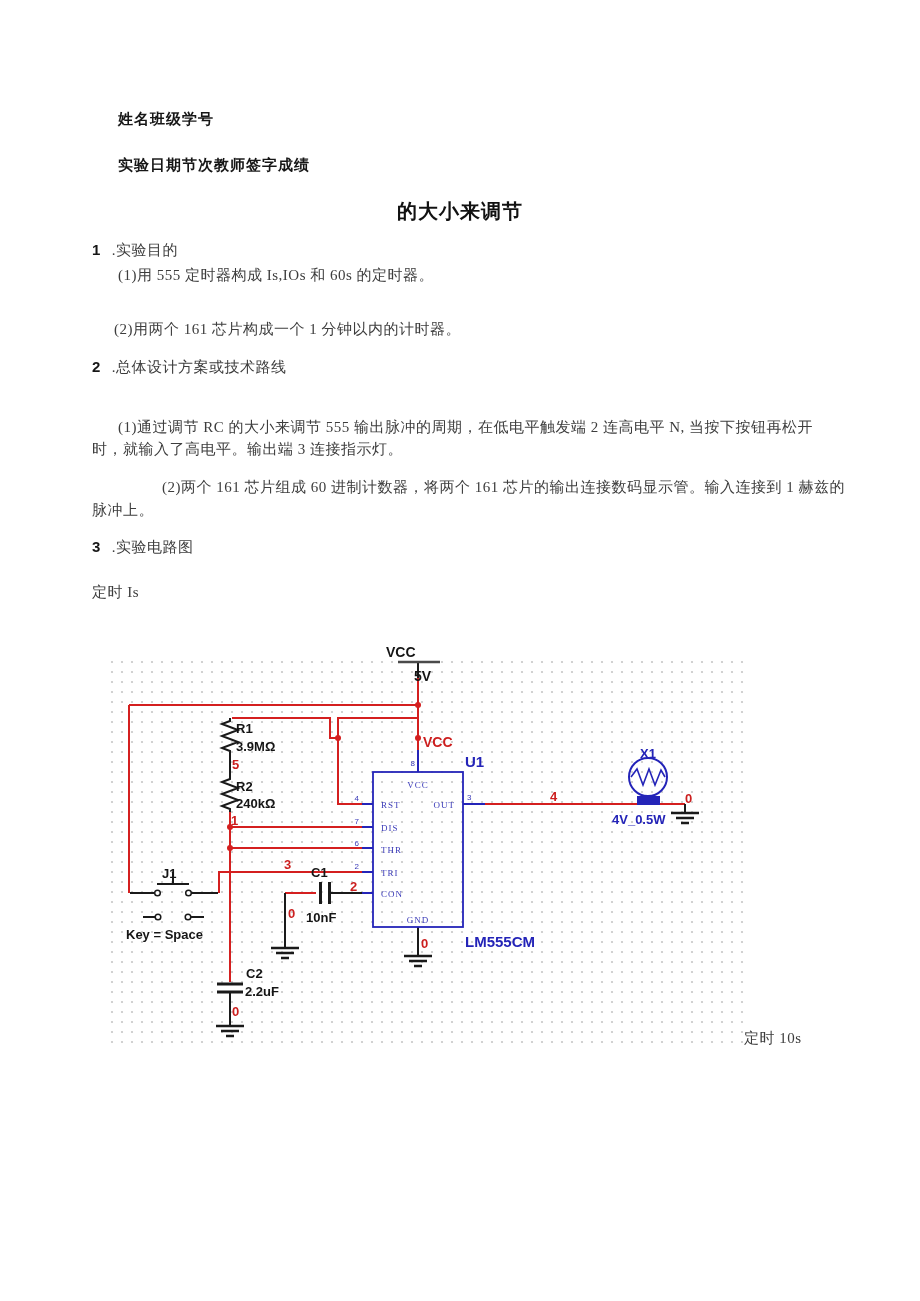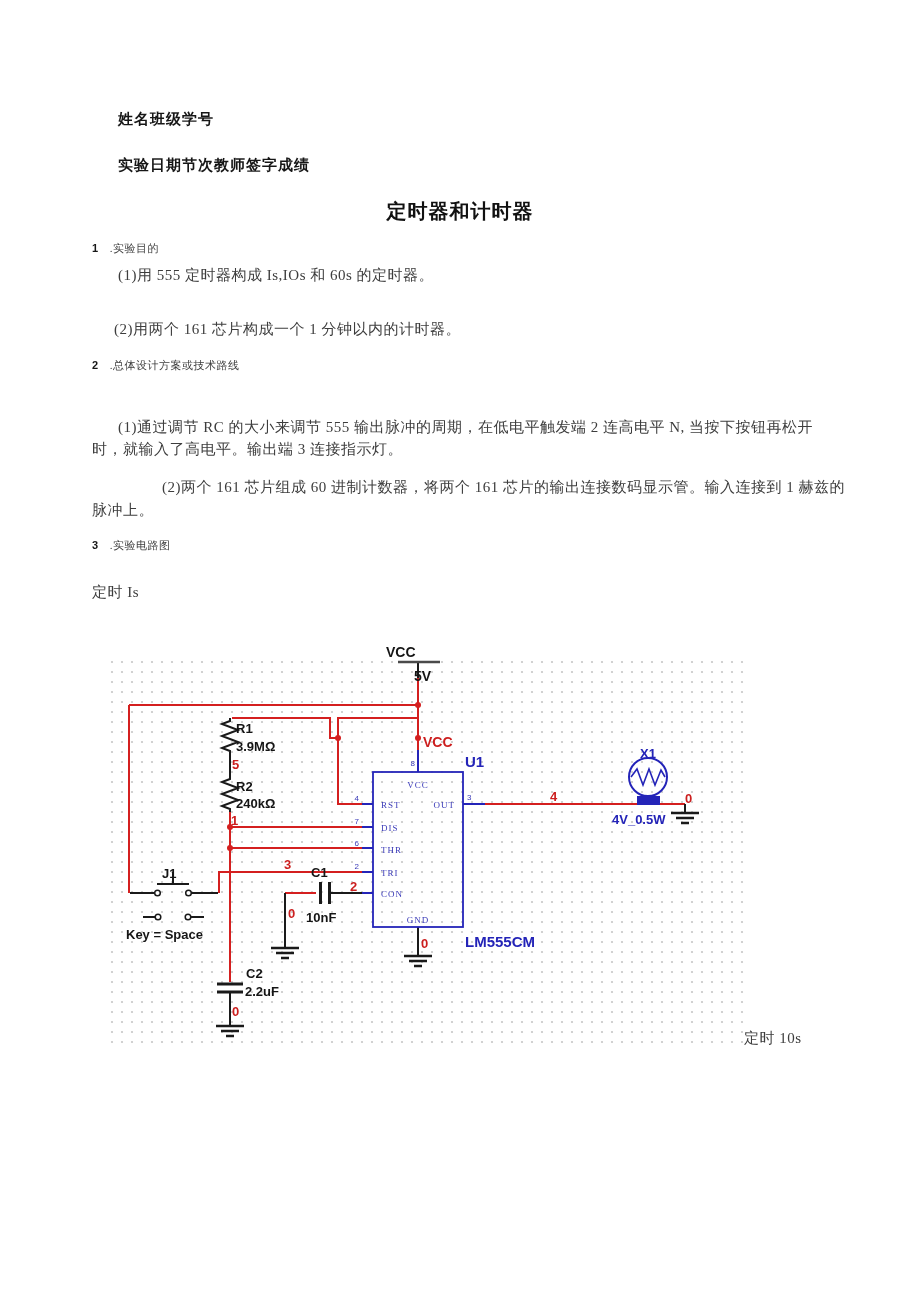--- a/index.html
+++ b/index.html
@@ -2,21 +2,21 @@
 <html><head>
 <meta charset="utf-8">
 <style>
   html,body{margin:0;padding:0;background:#ffffff;}
   .page{position:relative;width:920px;height:1156px;background:#ffffff;overflow:hidden;
         font-family:"Liberation Serif",serif;}
   .abs{position:absolute;white-space:nowrap;}
   .hdr{font-family:"Liberation Sans",sans-serif;font-weight:bold;font-size:15px;color:#161616;letter-spacing:1px;}
   .title{left:0;width:920px;text-align:center;font-family:"Liberation Sans",sans-serif;
          font-weight:bold;font-size:20px;color:#111;letter-spacing:1px;}
-  .sec{font-size:11px;color:#3d3d3d;letter-spacing:0.5px;text-align:center;}
+  .sec{font-size:15px;color:#3d3d3d;letter-spacing:0.5px;text-align:center;}
   .sec .num{font-family:"Liberation Sans",sans-serif;font-weight:bold;color:#161616;margin-right:11px;}
   .para{font-size:15px;color:#3d3d3d;letter-spacing:0.5px;}
   .cap{font-size:15px;color:#3d3d3d;letter-spacing:0.5px;}
   svg.schem{position:absolute;left:0;top:0;width:920px;height:1301px;}
   svg text{user-select:none;}
   .tb{font-family:"Liberation Sans",sans-serif;font-weight:bold;font-size:13px;fill:#151515;}
   .tb14{font-family:"Liberation Sans",sans-serif;font-weight:bold;font-size:14px;fill:#151515;}
   .tr{font-family:"Liberation Sans",sans-serif;font-weight:bold;font-size:13px;fill:#cc1f1f;}
   .tr14{font-family:"Liberation Sans",sans-serif;font-weight:bold;font-size:14px;fill:#cc1f1f;}
   .tbl{font-family:"Liberation Sans",sans-serif;font-weight:bold;font-size:15px;fill:#2424b8;}
@@ -24,21 +24,21 @@
   .tp{font-family:"Liberation Serif",serif;font-size:9px;fill:#3a3ab8;letter-spacing:1px;}
   .tn{font-family:"Liberation Sans",sans-serif;font-size:8px;fill:#3a3ab8;}
 </style>
 </head>
 <body>
 
 <div class="page">
 
   <div class="abs hdr" style="left:118px;top:110px;">姓名班级学号</div>
   <div class="abs hdr" style="left:118px;top:156px;">实验日期节次教师签字成绩</div>
-  <div class="abs title" style="top:198px;">定时器和计时器</div>
+  <div class="abs title" style="top:198px;">的大小来调节</div>
 
   <div class="abs sec" style="left:92px;top:241px;">
     <span class="num">1</span><span>.实验目的</span>
   </div>
   <div class="abs para" style="left:118px;top:266px;">(1)用 555 定时器构成 Is,IOs 和 60s 的定时器。</div>
   <div class="abs para" style="left:114px;top:320px;">(2)用两个 161 芯片构成一个 1 分钟以内的计时器。</div>
 
   <div class="abs sec" style="left:92px;top:358px;">
     <span class="num">2</span><span>.总体设计方案或技术路线</span>
   </div>

